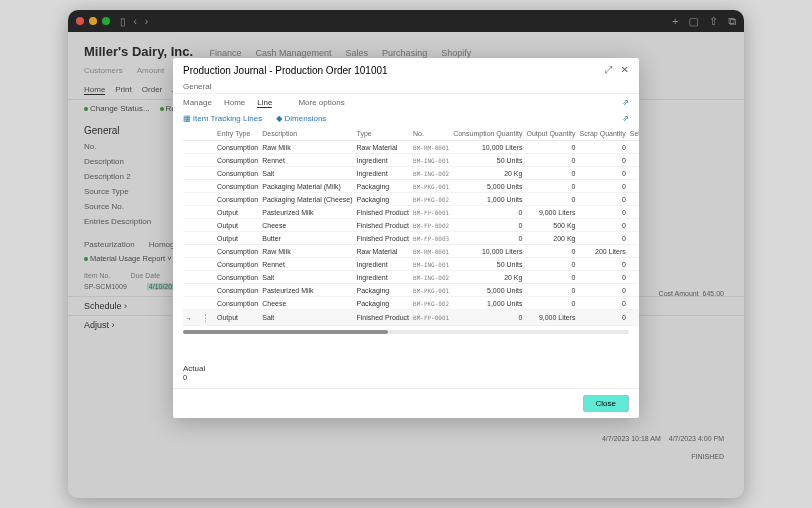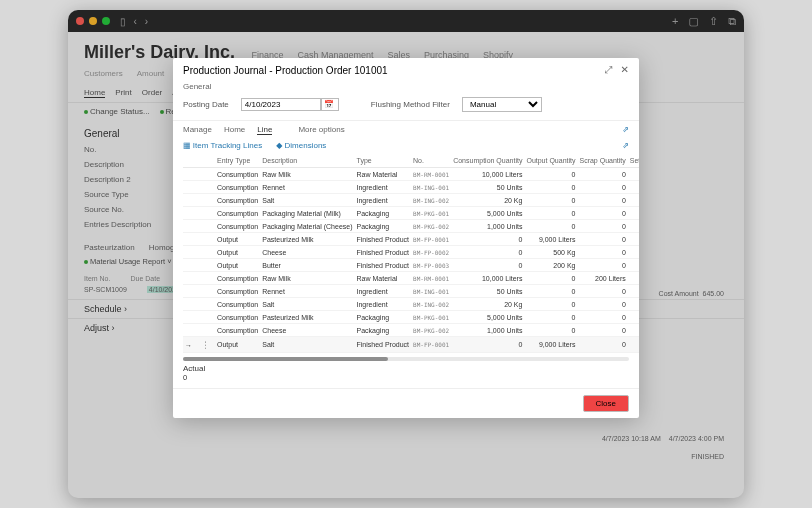--- a/index.html
+++ b/index.html
@@ -5,21 +5,21 @@
 * { box-sizing: border-box; margin: 0; padding: 0; }
 body { font-family: -apple-system, "Segoe UI", sans-serif; background: #fff; width: 812px; height: 508px; overflow: hidden; position: relative; }
 .window { position: absolute; left: 68px; top: 10px; right: 68px; bottom: 10px; background: #f3f3f3; border-radius: 10px; box-shadow: 0 4px 20px rgba(0,0,0,0.3); overflow: hidden; }
 .titlebar { height: 22px; background: #2b2b2b; display: flex; align-items: center; padding: 0 8px; gap: 10px; }
 .dots { display: flex; gap: 5px; }
 .dot { width: 8px; height: 8px; border-radius: 50%; }
 .dot.r { background: #ff5f56; } .dot.y { background: #ffbd2e; } .dot.g { background: #27c93f; }
 .tb-icons { display: flex; gap: 8px; color: #aaa; font-size: 10px; }
 .tb-right { margin-left: auto; display: flex; gap: 10px; color: #aaa; font-size: 11px; }
 .header { padding: 10px 16px 4px; }
-.company { font-size: 18px; font-weight: 600; color: #333; display: inline-block; margin-right: 12px; }
+.company { font-size: 13px; font-weight: 600; color: #333; display: inline-block; margin-right: 12px; }
 .topnav { display: inline-flex; gap: 14px; font-size: 9px; color: #888; }
 .subnav { display: flex; gap: 14px; font-size: 8px; color: #999; padding: 2px 16px 6px; }
 .toolbar { display: flex; gap: 10px; font-size: 8px; color: #555; padding: 4px 16px; border-bottom: 1px solid #e0e0e0; }
 .toolbar span.hl { border-bottom: 1px solid #333; }
 .actions { display: flex; gap: 10px; font-size: 8px; color: #555; padding: 4px 16px; align-items: center; }
 .dot-green { width:4px; height:4px; border-radius:50%; background:#3aa33a; display:inline-block; margin-right:2px;}
 .section { padding: 4px 16px; }
 .section-title { font-size: 10px; color: #333; margin: 4px 0; }
 .frow { display: flex; align-items: center; font-size: 8px; color: #666; margin: 3px 0; }
 .frow label { width: 90px; }
@@ -62,21 +62,21 @@
 .arrow { color: #333; font-size: 7px; padding-right: 2px; }
 .vdots { color: #888; font-size: 9px; padding: 0 3px; }
 .scrollbar { height: 4px; background: #e8e8e8; border-radius: 2px; margin: 4px 0 2px; position: relative; }
 .scrollbar .thumb { position: absolute; left: 0; width: 46%; height: 100%; background: #8e8e8e; border-radius: 2px; }
 .m-actual { font-size: 8px; color: #333; padding: 2px 10px 0; }
 .m-actrow { display: flex; padding: 2px 10px 4px; font-size: 7.5px; color: #666; }
 .m-actrow span { flex: 1; }
 .m-actrow2 { display: flex; padding: 0 10px 6px; font-size: 7.5px; color: #333; }
 .m-actrow2 span { flex: 1; }
 .m-foot { display: flex; justify-content: flex-end; padding: 6px 10px; border-top: 1px solid #eee; }
-.m-foot button { font-size: 8px; padding: 3px 12px; border: 1px solid #bbb; background: #ef4444; border-radius: 2px; }
+.m-foot button { font-size: 8px; padding: 3px 12px; border: 1px solid #bbb; background: #5eead4; border-radius: 2px; }
 </style>
 </head>
 <body>
 
 <div class="window">
   <div class="titlebar">
     <div class="dots">
       <div class="dot r"></div>
       <div class="dot y"></div>
       <div class="dot g"></div>
@@ -186,27 +186,20 @@
 <div class="modal-back"></div>
 <div class="modal">
   <div class="m-head">
     <span>Production Journal - Production Order 101001</span>
     <div class="sp">
       <span>⤢</span>
       <span>✕</span>
     </div>
   </div>
   <div class="m-sub">General</div>
-  <div class="m-fields">
-    <label>Posting Date</label>
-    <input value="4/10/2023" style="">
-    <span style="border:1px solid #bbb;padding:1px 3px;margin-left:-12px;">📅</span>
-    <label style="margin-left:20px;">Flushing Method Filter</label>
-    <select><option>Manual</option></select>
-  </div>
   <div class="m-tabs">
     <span>Manage</span>
     <span>Home</span>
     <span class="active">Line</span>
     <span class="m-more">More options</span>
     <span style="margin-left:auto;color:#2a7ab0;">⇗</span>
   </div>
   <div class="m-subtool">
     <span><span class="icon">▦</span> <span>Item Tracking Lines</span></span>
     <span><span class="icon">◆</span> <span>Dimensions</span></span>

